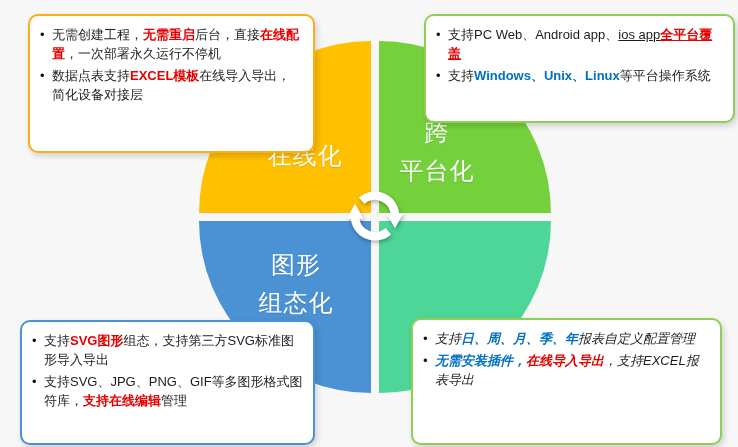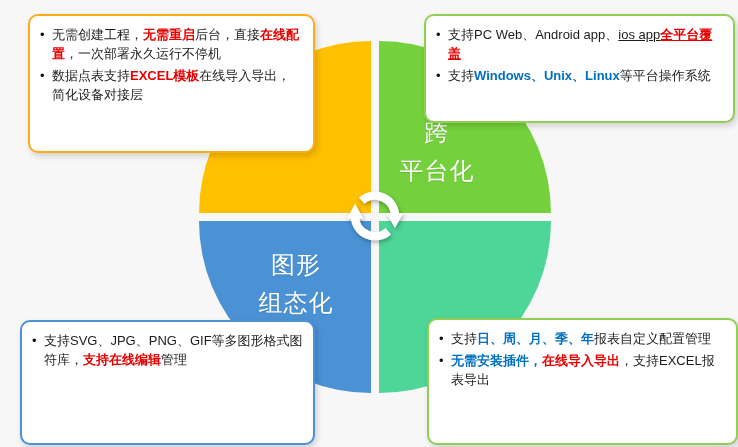--- a/index.html
+++ b/index.html
@@ -40,41 +40,44 @@
   .callout{
     position:absolute;z-index:4;
     background:#ffffff;border:2px solid #404040;border-radius:10px;
     box-shadow:2px 3px 6px rgba(0,0,0,.16);
     padding:9px 10px 8px 9px;
     font-size:13px;line-height:1.45;color:#1c1c1c;
   }
   .co-tl{left:28px; top:14px; width:264px;min-height:118px;border-color:#FBAE17;}
   .co-tr{left:424px;top:14px; width:288px;min-height:88px; border-color:#8FD052;}
   .co-bl{left:20px; top:320px;width:272px;min-height:104px;border-color:#4B92D4;}
-  .co-br{left:427px;top:318px;width:288px;min-height:106px;border-color:#8FD052;}
+  .co-br{left:411px;top:318px;width:288px;min-height:106px;border-color:#8FD052;font-style:italic;}
 
   ul.items{list-style:none;margin:0;padding:0;}
   li.item{position:relative;padding-left:13px;margin:1px 0 3px 0;}
   li.item::before{content:"\2022";position:absolute;left:1px;top:0;color:#111;}
 
   .seg{color:#1c1c1c;}
   .seg.red {color:#E60000;font-weight:bold;}
   .seg.blue{color:#0070C0;font-weight:bold;}
   .seg.u   {text-decoration:underline;}
 </style>
 </head>
 <body>
 
 <div class="stage">
 
   <div class="quad q-online"></div>
   <div class="quad q-cross"></div>
   <div class="quad q-graphics"></div>
   <div class="quad q-report"></div>
 
+  <div class="qlabel lbl-online">
+    <div>在线化</div>
+  </div>
   <div class="qlabel lbl-cross">
     <div>跨</div>
     <div>平台化</div>
   </div>
   <div class="qlabel lbl-graphics">
     <div>图形</div>
     <div>组态化</div>
   </div>
   <div class="qlabel lbl-report">
   </div>
@@ -108,20 +111,23 @@
       </li>
       <li class="item">
         <span class="seg">支持</span><span class="seg blue">Windows、Unix、Linux</span><span class="seg">等平台操作系统</span>
       </li>
     </ul>
   </div>
 
   <div class="callout co-bl">
     <ul class="items">
       <li class="item">
+        <span class="seg">支持</span><span class="seg red">SVG图形</span><span class="seg">组态，支持第三方SVG标准图形导入导出</span>
+      </li>
+      <li class="item">
         <span class="seg">支持SVG、JPG、PNG、GIF等多图形格式图符库，</span><span class="seg red">支持在线编辑</span><span class="seg">管理</span>
       </li>
     </ul>
   </div>
 
   <div class="callout co-br">
     <ul class="items">
       <li class="item">
         <span class="seg">支持</span><span class="seg blue">日、周、月、季、年</span><span class="seg">报表自定义配置管理</span>
       </li>

